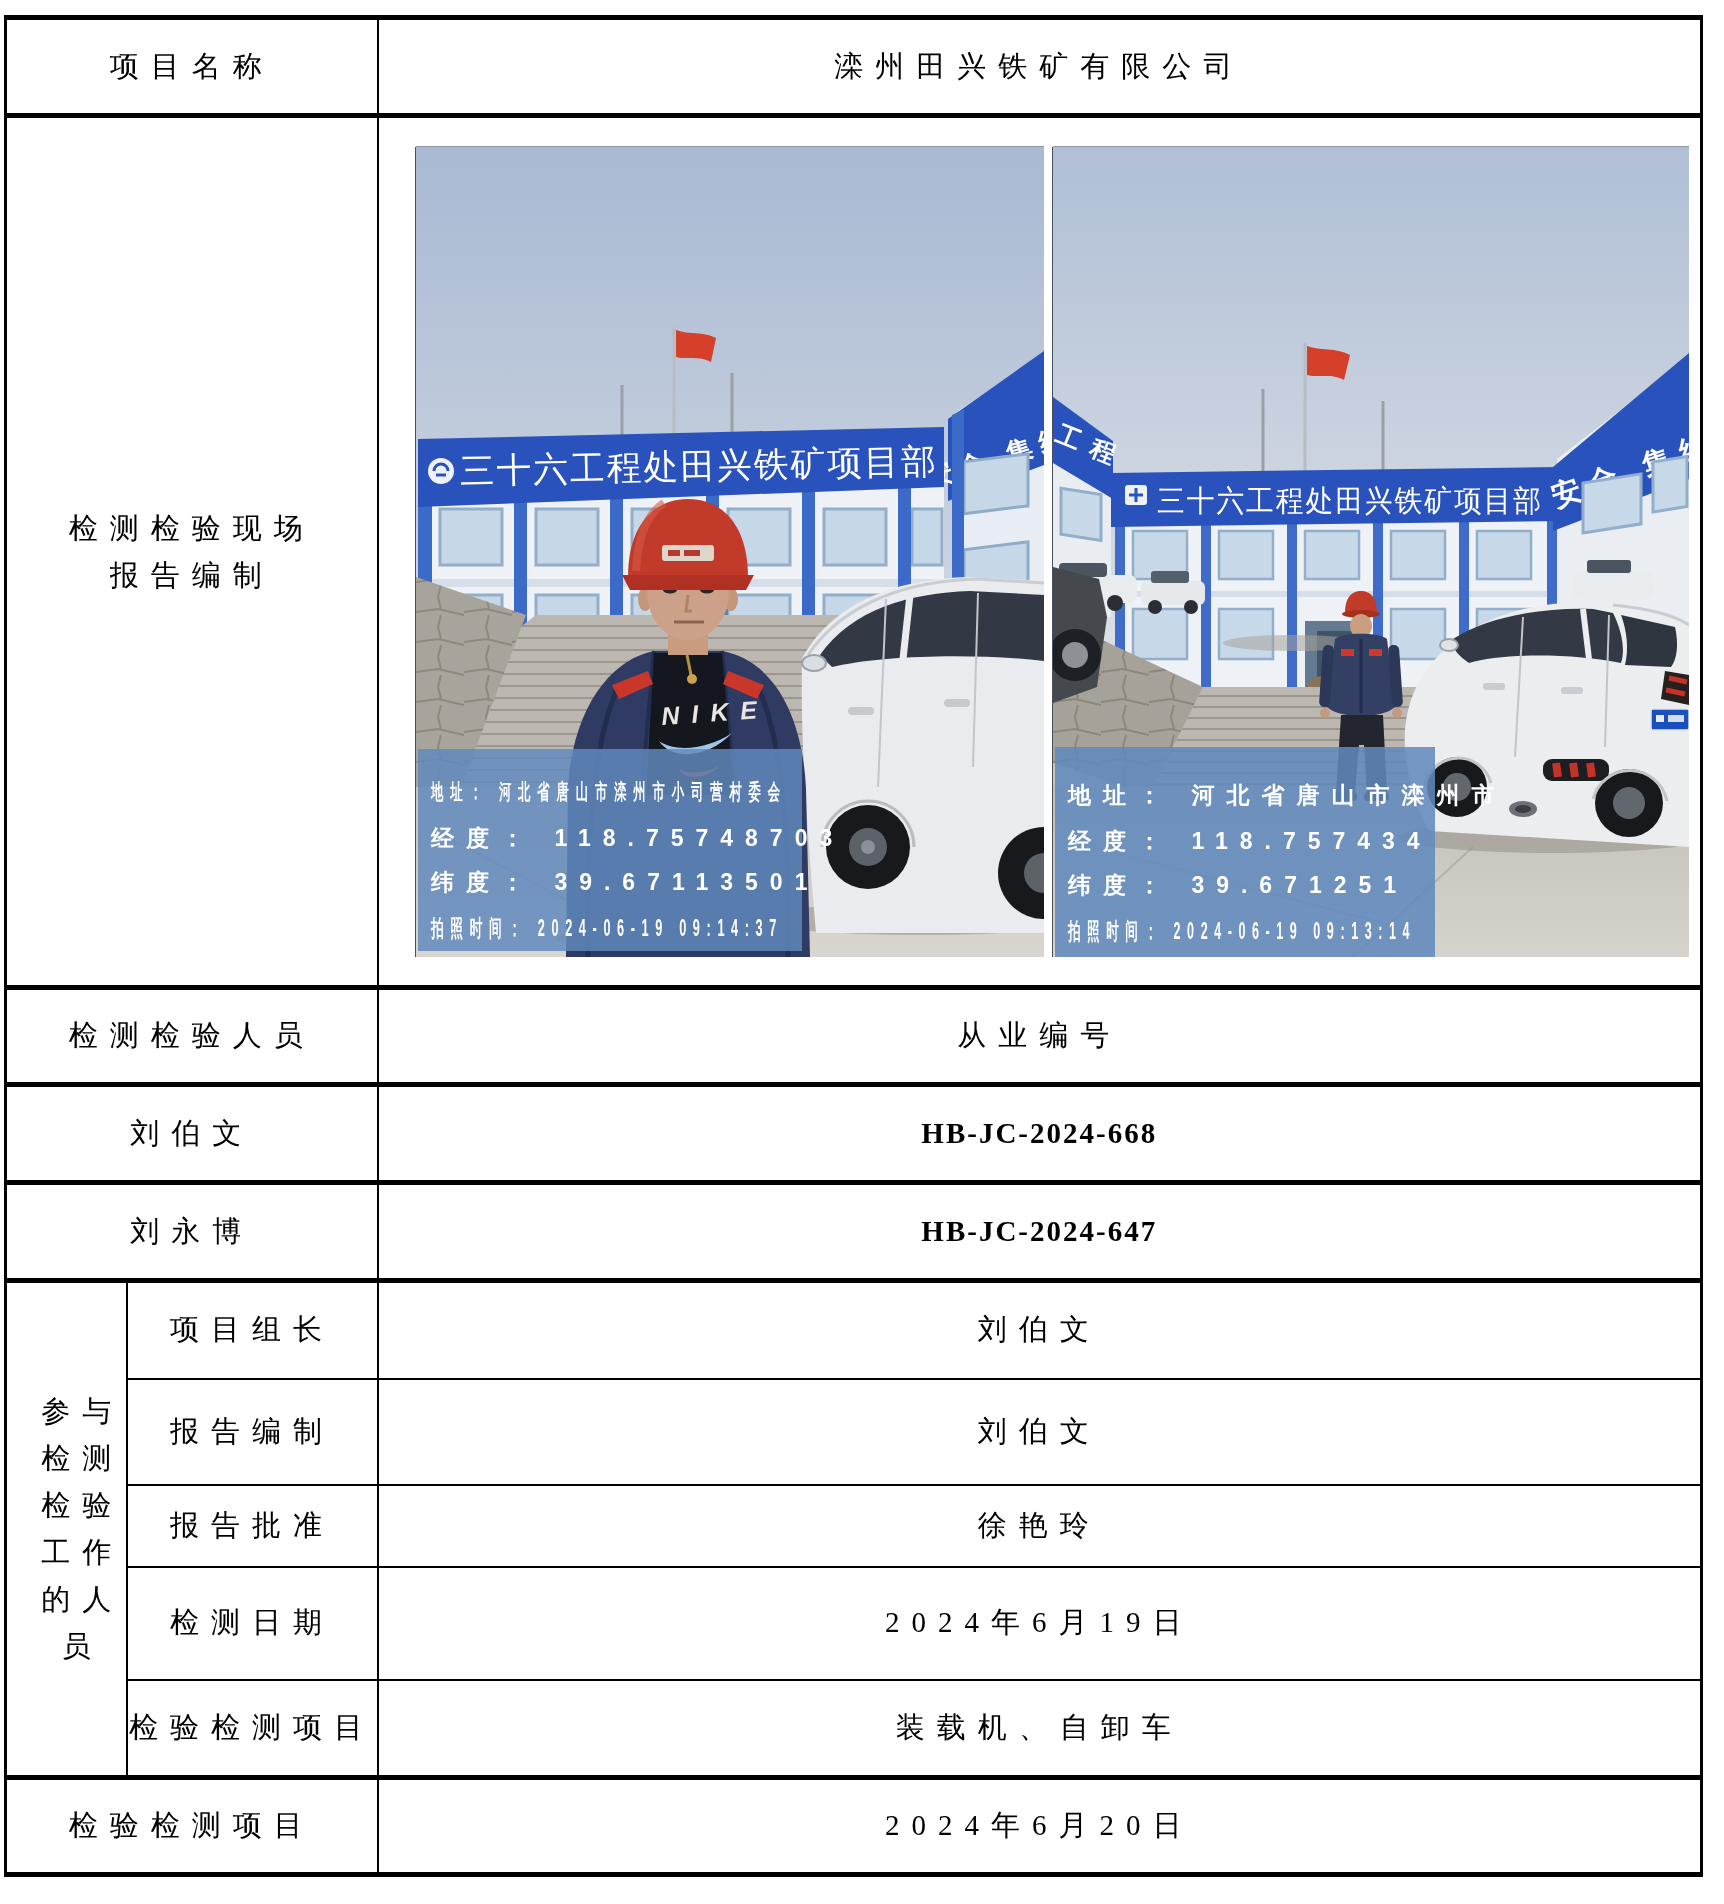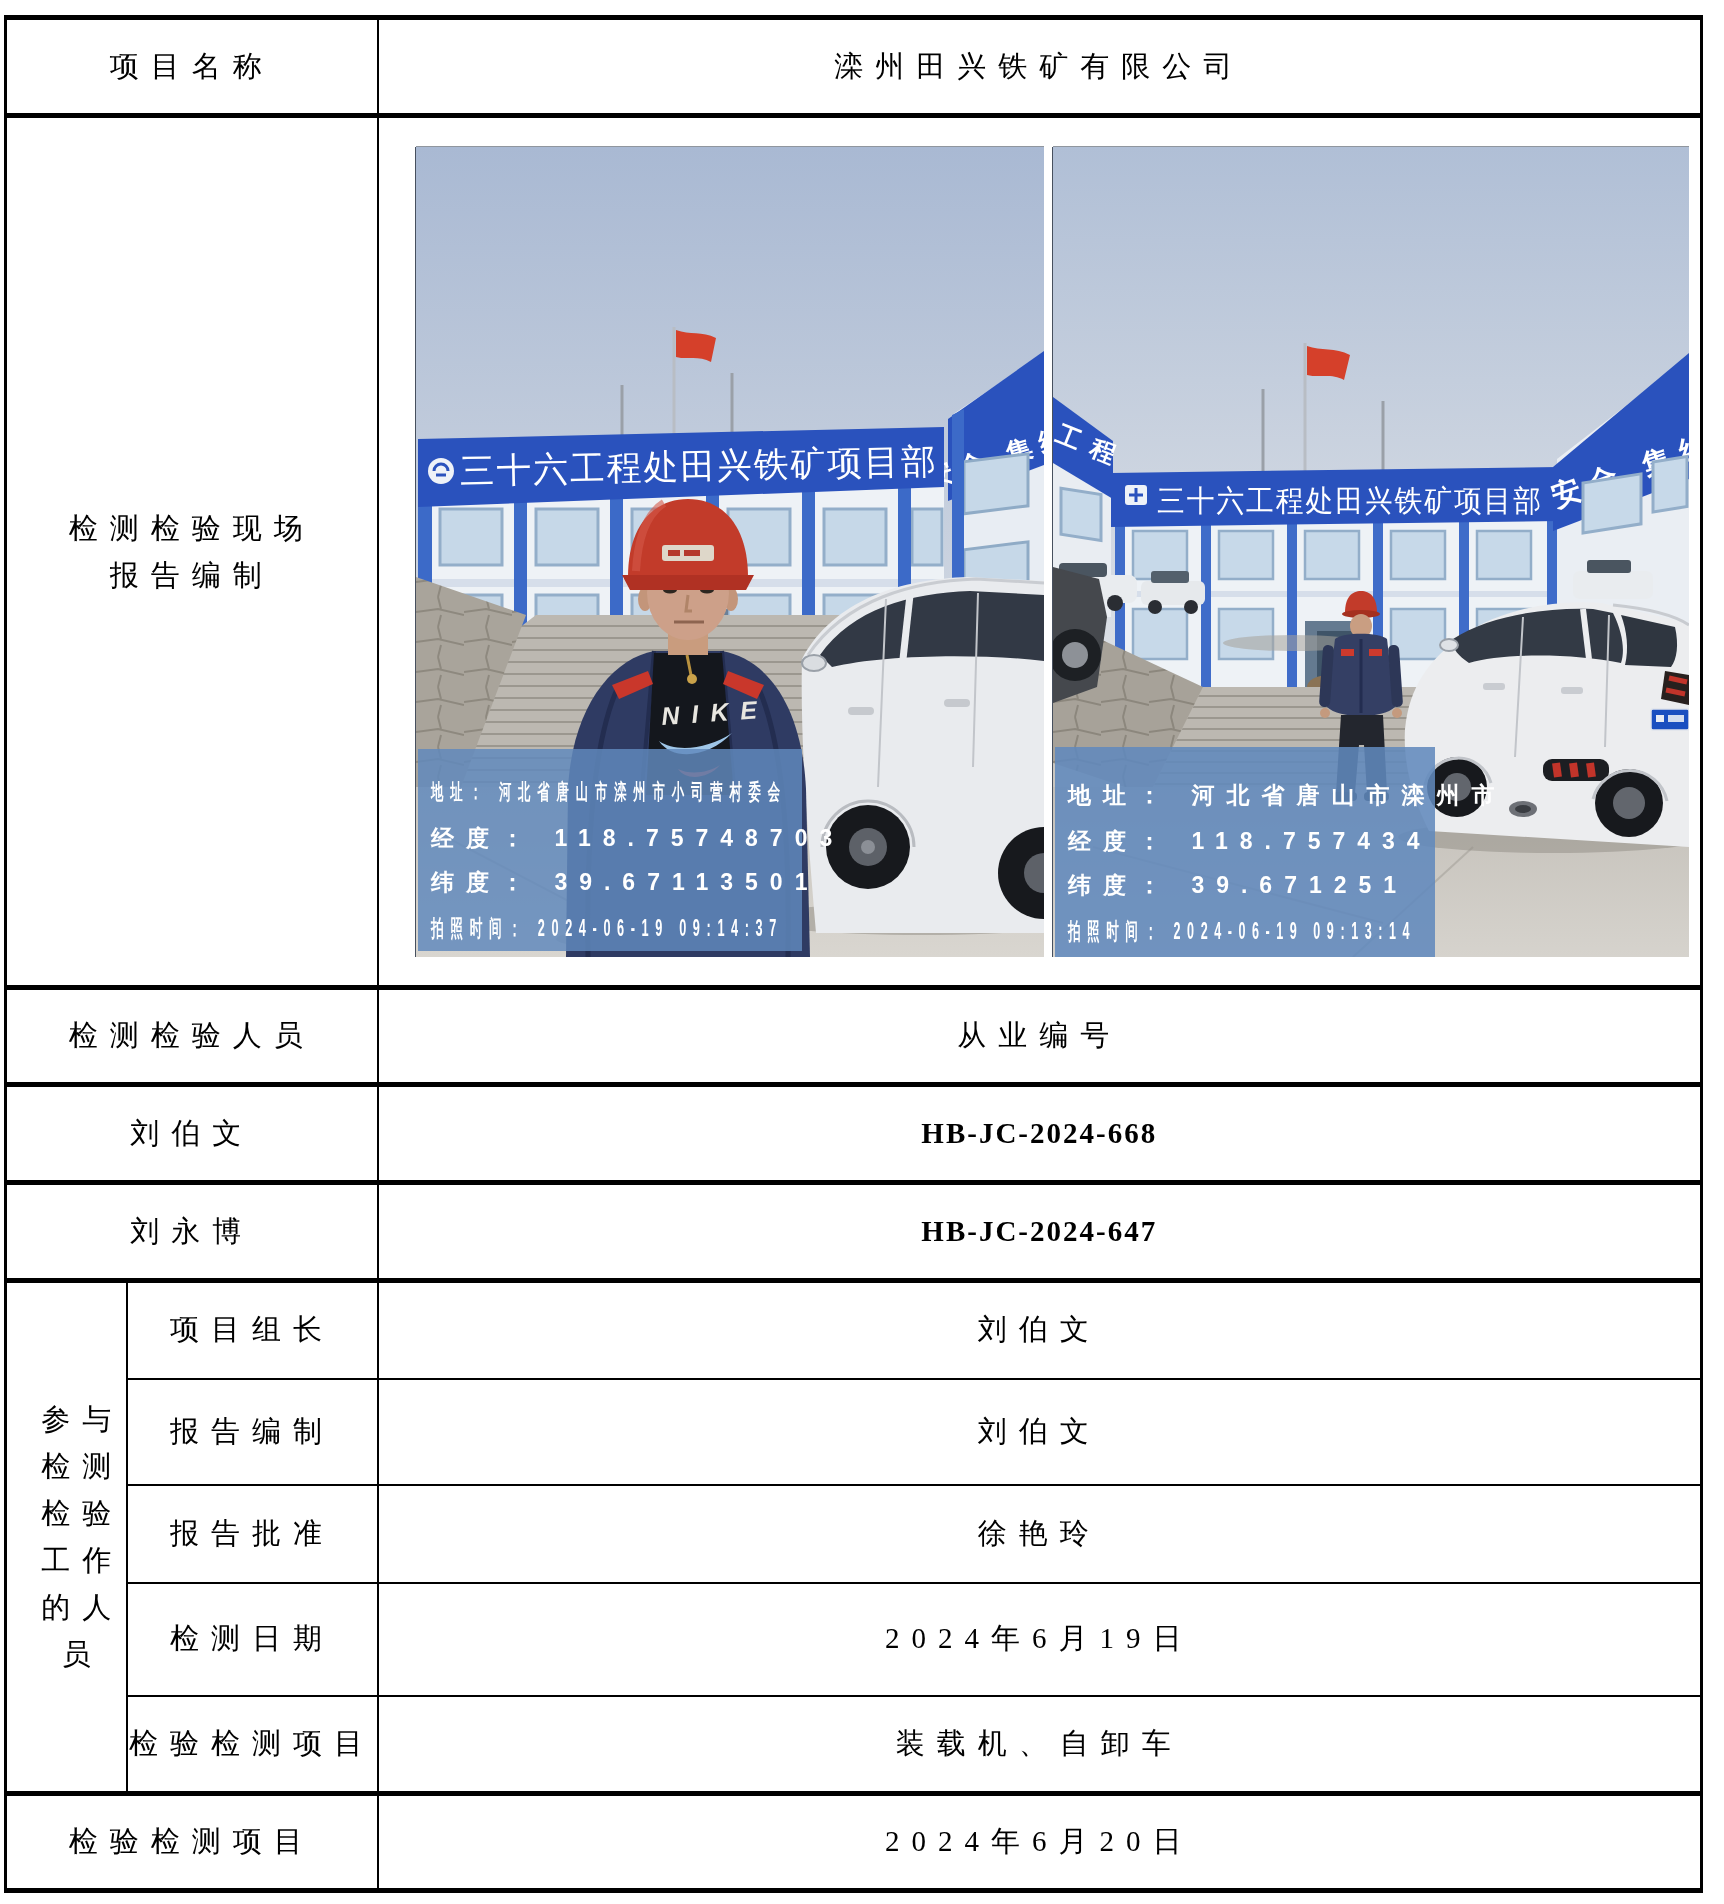--- a/index.html
+++ b/index.html
@@ -393,21 +393,21 @@
     <td rowspan="5" class="grp hb">
       <span>参与检测检验工作的人员</span>
     </td>
     <td>项目组长</td>
     <td>刘伯文</td>
   </tr>
   <tr style="height:106px">
     <td>报告编制</td>
     <td>刘伯文</td>
   </tr>
-  <tr style="height:98px">
+  <tr style="height:82px">
     <td>报告批准</td>
     <td>徐艳玲</td>
   </tr>
   <tr style="height:113px">
     <td>检测日期</td>
     <td>2024年6月19日</td>
   </tr>
   <tr style="height:98px">
     <td class="hb">检验检测项目</td>
     <td class="hb">装载机、自卸车</td>

